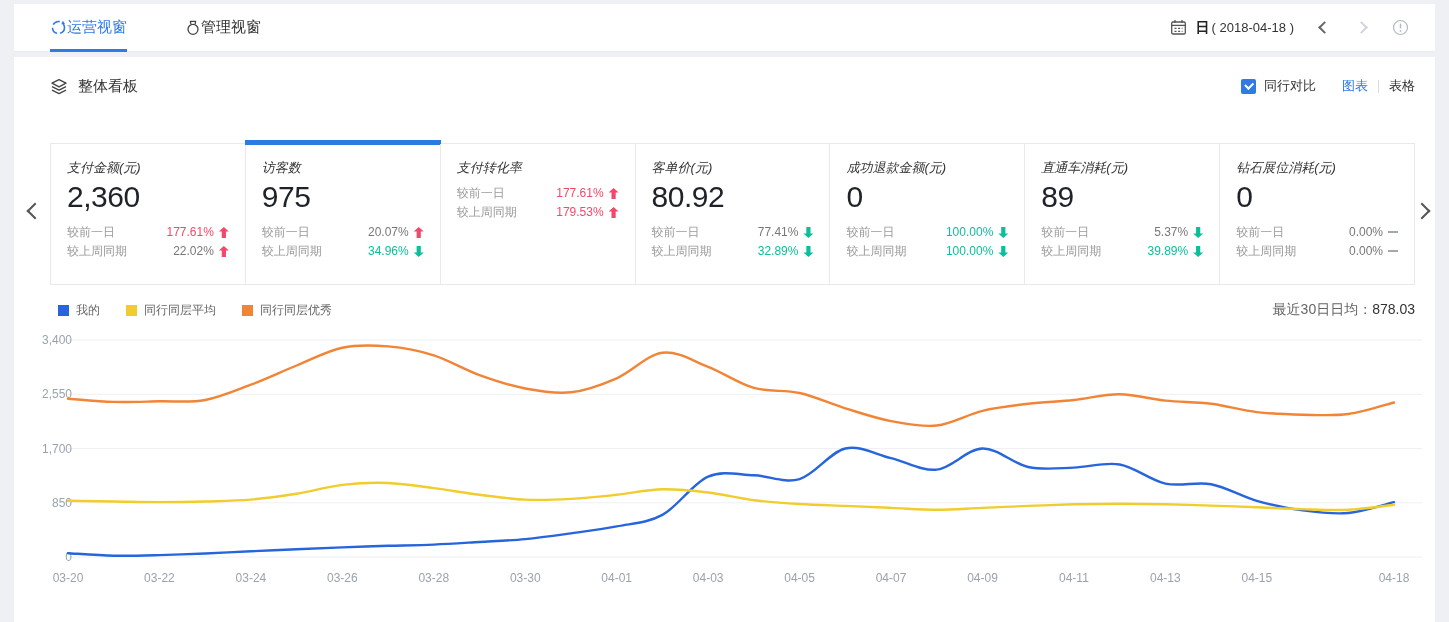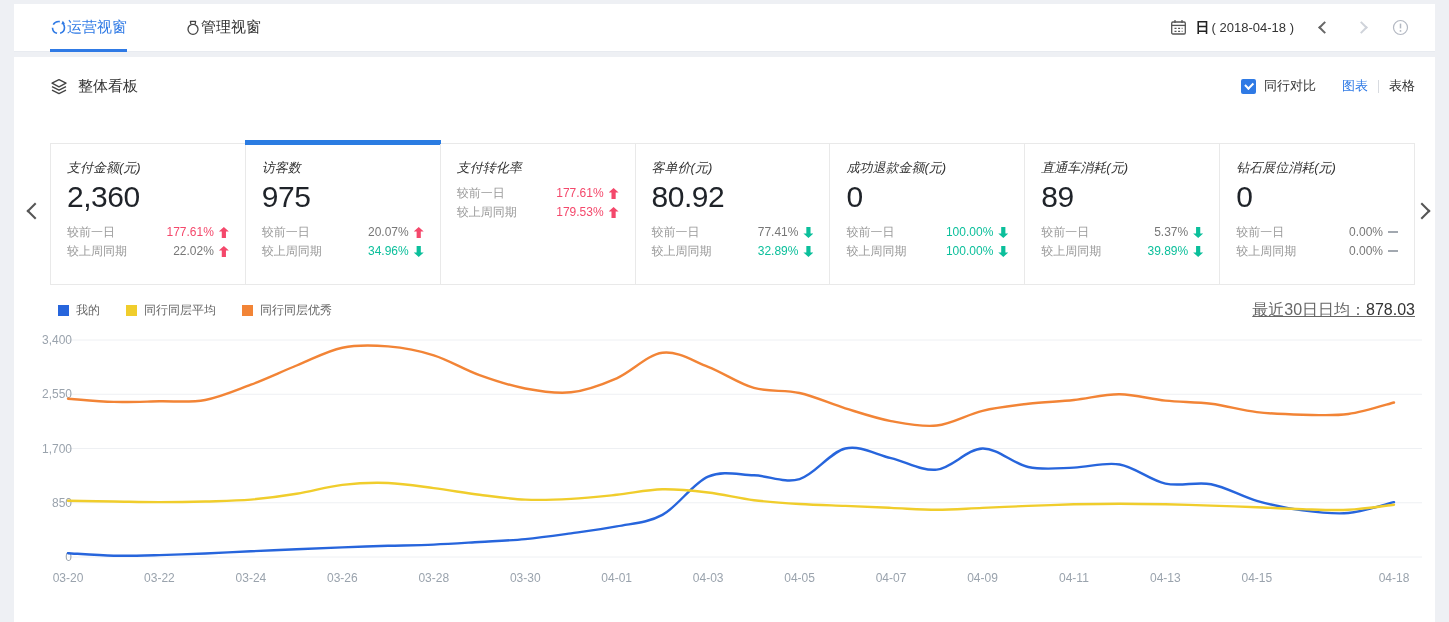--- a/index.html
+++ b/index.html
@@ -53,21 +53,21 @@
   .arrow.dash{width:10px;height:2px;background:#a2a8b0;margin-bottom:1px;}
   .card-nav{position:absolute;top:62px;width:12px;height:12px;border-left:2px solid #555;border-bottom:2px solid #555;cursor:pointer;}
   .card-nav.prev{left:-21px;transform:rotate(45deg);}
   .card-nav.next{right:-13px;transform:rotate(-135deg);}
 
   
   .chart-head{display:flex;align-items:center;margin:16px 20px 0 44px;height:18px;}
   .legend{display:flex;}
   .legend-item{display:flex;align-items:center;margin-right:26px;cursor:pointer;font-size:12px;color:var(--txt2);}
   .legend-sq{width:11px;height:11px;margin-right:7px;display:inline-block;}
-  .avg-note{margin-left:auto;font-size:16px;color:var(--txt2);text-decoration:underline;}
+  .avg-note{margin-left:auto;font-size:14px;color:var(--txt2);}
   .avg-note b{color:var(--txt);font-weight:normal;}
   svg text{font-family:"Liberation Sans","DejaVu Sans",sans-serif;}
 </style>
 </head>
 <body>
 
 <div>
 
   <div class="topbar">
     <div class="tabs" id="tabs">

